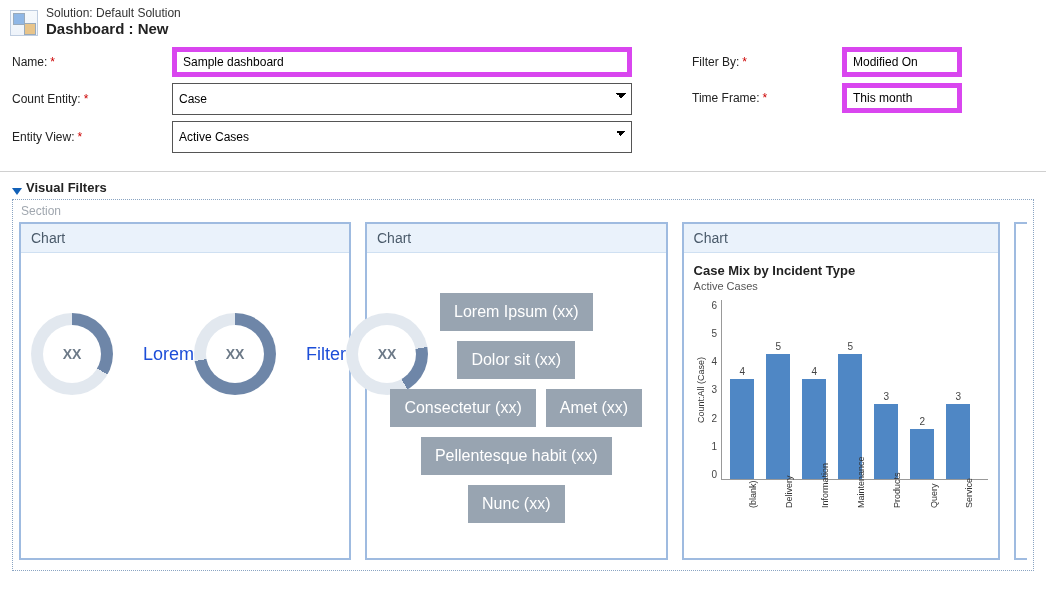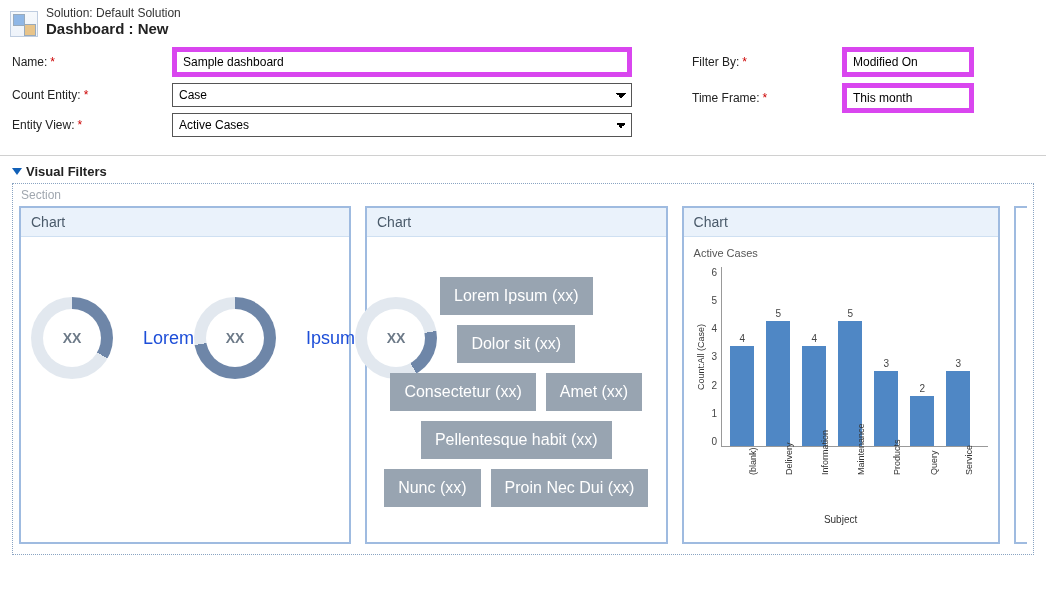--- a/index.html
+++ b/index.html
@@ -6,21 +6,21 @@
   body {
     margin: 0;
     font-family: "Segoe UI", Tahoma, sans-serif;
     font-size: 13px;
     background: #fff;
     color: #222;
     width: 1046px;
   }
   .topbar {
     display: flex;
-    align-items: flex-end;
+    align-items: center;
     padding: 6px 8px 10px 10px;
     gap: 8px;
   }
   .app-icon {
     width: 28px; height: 26px;
     border: 1px solid #bfcde0;
     background: linear-gradient(#f6f9fc,#eef3fa);
     position: relative;
     margin-top: 2px;
   }
@@ -60,36 +60,36 @@
   .tx-input, .tx-select {
     font-family:inherit;
     font-size:12px;
     padding:3px 6px;
     border:5px solid #d946ef;
     background:#fff;
   }
   .tx-input { width:460px; }
   .tx-select {
     width:460px;
-    height:24px;
+    height:32px;
     appearance:none;
     background-image: linear-gradient(45deg, transparent 50%, #000 50%),
                       linear-gradient(135deg, #000 50%, transparent 50%);
     background-position: right 10px top 9px, right 5px top 9px;
     background-size: 5px 5px;
     background-repeat:no-repeat;
     border:1px solid #555;
   }
-  .tx-input-r { width:132px; }
+  .tx-input-r { width:120px; }
   .form-right .field-label { width:150px; }
 
   .divider { border-top:1px solid #d0d0d0; margin:4px 0 2px 0; }
 
   .collapse-header {
-    display:flex; align-items:center;
+    display:flex; align-items:flex-end;
     padding:6px 12px 4px 12px;
     font-weight:bold;
     font-size:13px;
     gap:4px;
   }
   .caret-down {
     width:0;height:0;
     border-left:5px solid transparent;
     border-right:5px solid transparent;
     border-top:7px solid #1160b7;
@@ -241,21 +241,21 @@
           <div class="gauge-wrap">
             <div class="gauge ga">
                 <span>XX</span>
               </div>
             <div class="gauge-label">Lorem</div>
           </div>
           <div class="gauge-wrap">
             <div class="gauge gb">
                 <span>XX</span>
               </div>
-            <div class="gauge-label">Ipsum</div>
+            <div class="gauge-label">Filter</div>
           </div>
           <div class="gauge-wrap">
             <div class="gauge gc">
                 <span>XX</span>
               </div>
             <div class="gauge-label">Dolor</div>
           </div>
         </div>
       </div>
     </div>
@@ -263,28 +263,28 @@
     <div class="chart-card cc2">
       <div class="chart-hdr">Chart</div>
       <div class="chart-body">
         <div class="tags" id="tag-cloud">
             <div class="tag">Lorem Ipsum (xx)</div>
             <div class="tag">Dolor sit (xx)</div>
             <div class="tag">Consectetur  (xx)</div>
             <div class="tag">Amet (xx)</div>
             <div class="tag">Pellentesque habit  (xx)</div>
             <div class="tag">Nunc (xx)</div>
-            <div class="tag">Proin Nec Dui (xx)</div>
           </div>
       </div>
     </div>
 
     <div class="chart-card cc3">
       <div class="chart-hdr">Chart</div>
       <div class="chart-body">
+        <div class="bar-title">Case Mix by Incident Type</div>
         <div class="bar-sub">Active Cases</div>
         <div class="bar-area">
           <div class="yaxis-lbl">Count:All (Case)</div>
           <div class="yticks" id="yticks">
               <div>6</div>
               <div>5</div>
               <div>4</div>
               <div>3</div>
               <div>2</div>
               <div>1</div>
@@ -323,19 +323,18 @@
         </div>
         <div class="xticks" id="xticks">
             <div class="xt"><span>(blank)</span></div>
             <div class="xt"><span>Delivery</span></div>
             <div class="xt"><span>Information</span></div>
             <div class="xt"><span>Maintenance</span></div>
             <div class="xt"><span>Products</span></div>
             <div class="xt"><span>Query</span></div>
             <div class="xt"><span>Service</span></div>
           </div>
-        <div class="xaxis-lbl">Subject</div>
       </div>
     </div>
 
     <div class="cc4"></div>
   </div>
 </div>
 
 </body></html>

